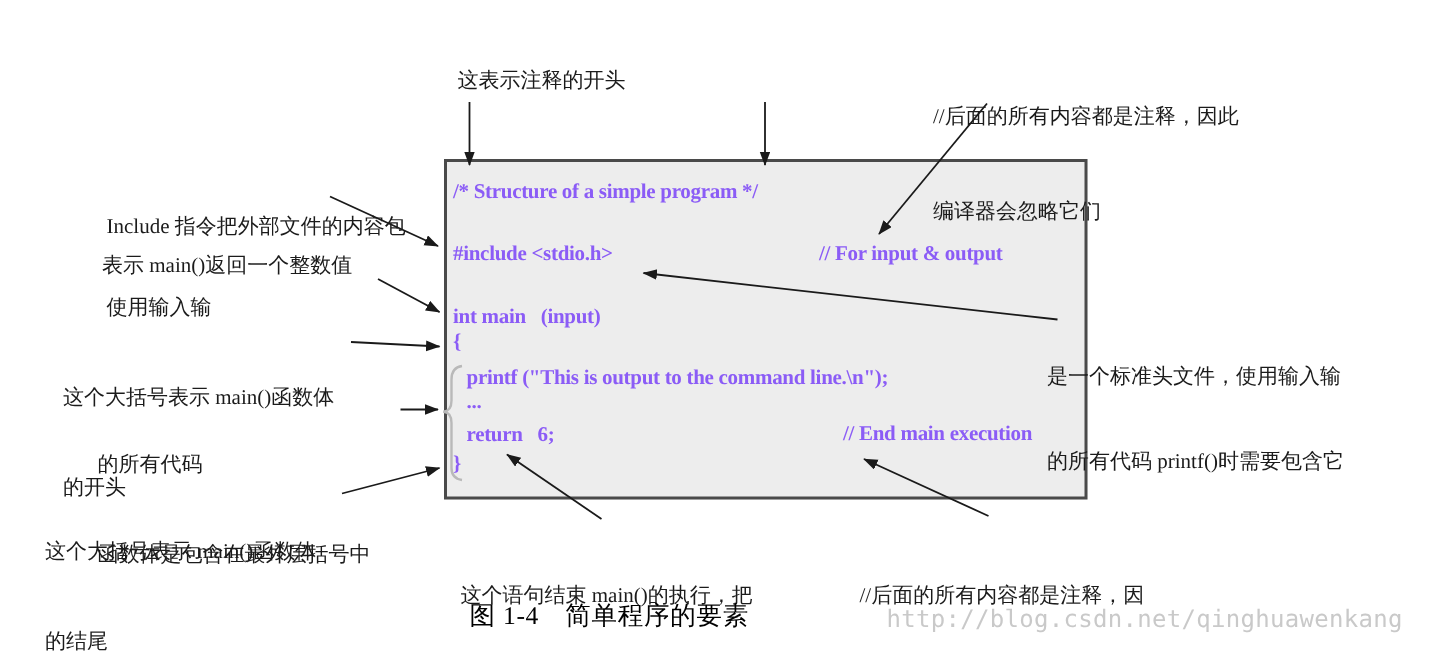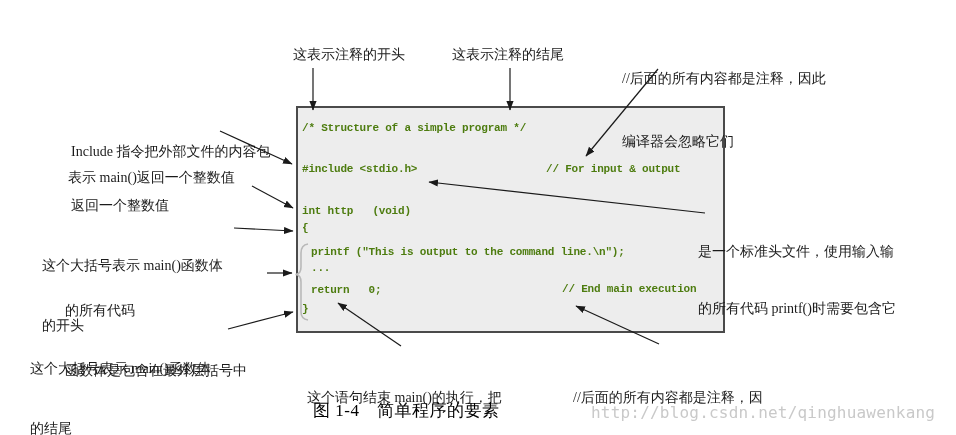--- a/index.html
+++ b/index.html
@@ -6,37 +6,37 @@
   .stage{
     position:relative;width:956px;height:435px;background:#ffffff;overflow:hidden;
     font-family:"Liberation Serif","DejaVu Serif",serif;color:#1b1b1b;
   }
   
   .codebox{
     position:absolute;left:296px;top:106px;width:425px;height:223px;
     background:#ededed;border:2px solid #4a4a4a;
   }
   .code{
-    position:absolute;font-family:Liberation Mono, monospace;
-    font-weight:bold;font-size:11px;letter-spacing:-0.2px;white-space:pre;
-    color:#4d7c0f;line-height:17px;
+    position:absolute;font-family:Liberation Serif, serif;
+    font-weight:bold;font-size:14px;letter-spacing:-0.2px;white-space:pre;
+    color:#8b5cf6;line-height:17px;
   }
   .c1{left:4px;top:12px}
   .c2{left:4px;top:53px}
   .c2b{left:248px;top:53px}
   .c3{left:4px;top:95px}
   .c4{left:4px;top:112px}
   .c5{left:13px;top:136px}
   .c6{left:13px;top:152px}
   .c7{left:13px;top:174px}
   .c7b{264px;top:173px;left:264px;top:173px}
   .c8{left:4px;top:193px}
   
   .lab{position:absolute;font-size:14px;line-height:19px;white-space:pre;color:#1b1b1b;}
-  .lab-cs{left:293px;top:45px}
+  .lab-cs{left:305px;top:45px}
   .lab-ce{left:452px;top:45px}
   .lab-top{left:622px;top:26px;line-height:21px}
   .lab-inc{left:71px;top:107px;line-height:18px}
   .lab-mr{left:68px;top:168px}
   .lab-ob{left:42px;top:216px;line-height:20px}
   .lab-body{left:65px;top:261px;line-height:20px}
   .lab-cb{left:30px;top:319px;line-height:20px}
   .lab-ret{left:307px;top:350px}
   .lab-bc{left:573px;top:350px}
   .lab-hdr{left:698px;top:204px}
@@ -53,40 +53,39 @@
 </style>
 </head>
 <body>
 
 <div class="stage">
 
   <div class="codebox">
     <div class="code c1">/* Structure of a simple program */</div>
     <div class="code c2">#include &lt;stdio.h&gt;</div>
     <div class="code c2b">// For input &amp; output</div>
-    <div class="code c3">int http   (void)</div>
+    <div class="code c3">int main   (input)</div>
     <div class="code c4">{</div>
     <div class="code c5">printf ("This is output to the command line.\n");</div>
     <div class="code c6">...</div>
-    <div class="code c7">return   0;</div>
+    <div class="code c7">return   6;</div>
     <div class="code c7b">// End main execution</div>
     <div class="code c8">}</div>
   </div>
 
   <div class="lab lab-cs">这表示注释的开头</div>
-  <div class="lab lab-ce">这表示注释的结尾</div>
 
   <div class="lab lab-top">
     <div>//后面的所有内容都是注释，因此</div>
     <div>编译器会忽略它们</div>
   </div>
 
   <div class="lab lab-inc">
     <div>Include 指令把外部文件的内容包</div>
-    <div>返回一个整数值</div>
+    <div>使用输入输</div>
   </div>
 
   <div class="lab lab-mr">表示 main()返回一个整数值</div>
 
   <div class="lab lab-ob">
     <div>这个大括号表示 main()函数体</div>
     <div>的开头</div>
   </div>
 
   <div class="lab lab-body">

